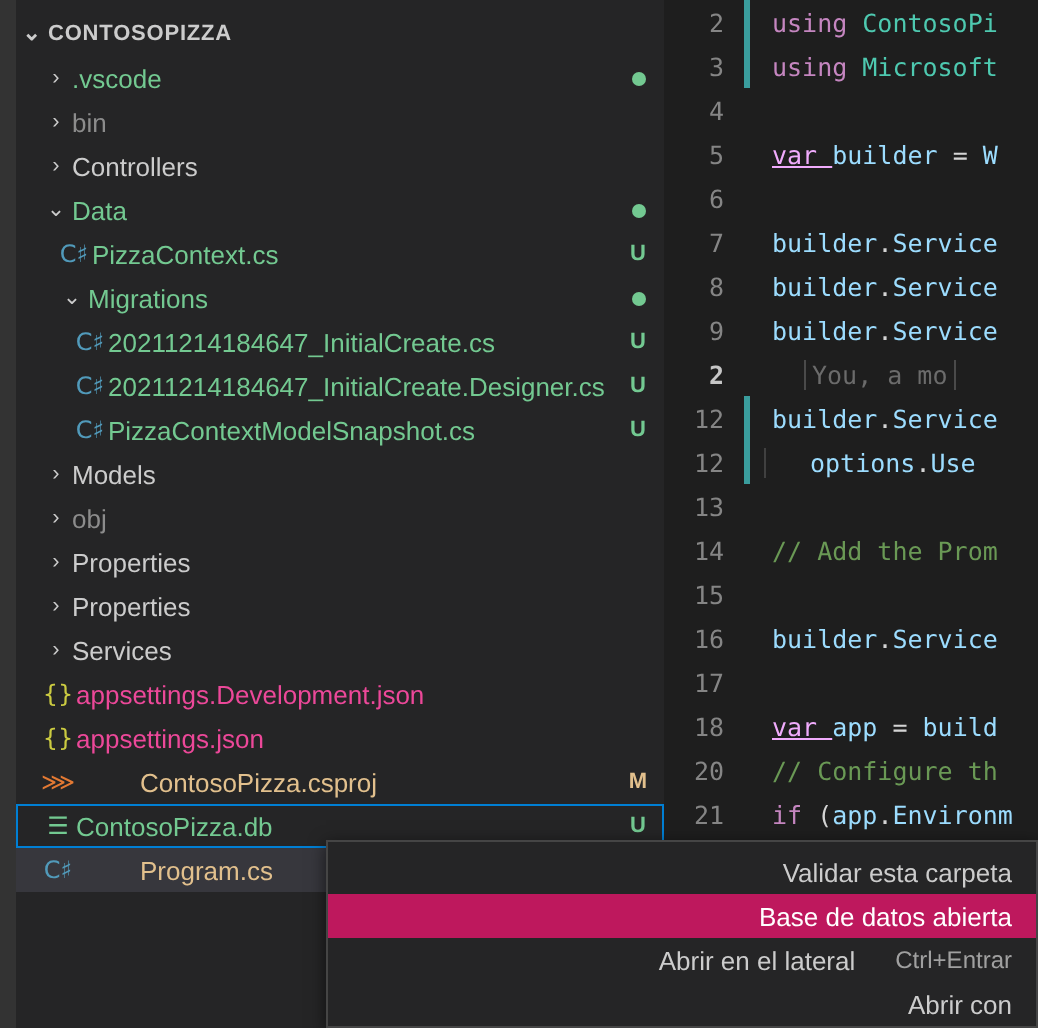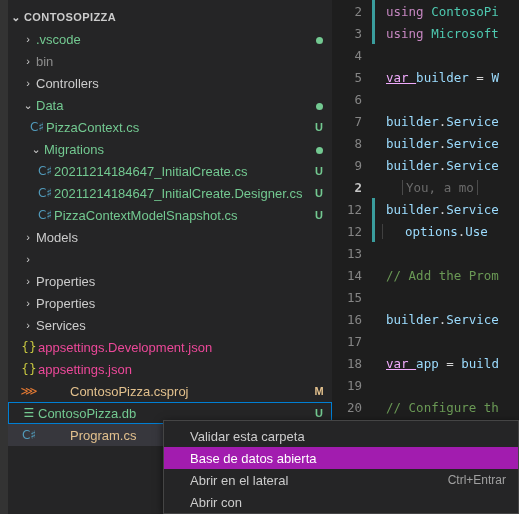--- a/index.html
+++ b/index.html
@@ -129,22 +129,22 @@
     overflow:hidden;
     height:94px;
     box-sizing:border-box;
   }
   .ctxitem{
     height:22px;display:flex;align-items:center;
     padding:0 12px 0 26px;
     font-size:13px;color:#cccccc;
     cursor:pointer;white-space:nowrap;
   }
-  .ctxitem.hl{background:#a21caf;color:#ffffff;}
-  .ctx-label{flex:1;}
+  .ctxitem.hl{background:#be185d;color:#ffffff;}
+  .ctx-label{flex:1;text-align:right;}
   .ctx-key{color:#a0a0a0;font-size:12px;padding-left:20px;}
 </style>
 </head>
 <body>
 
 <div id="app">
 
   <div class="activity-edge"></div>
 
   <div class="sidebar">
@@ -201,20 +201,21 @@
           <span class="label c-file-untracked">PizzaContextModelSnapshot.cs</span>
           <span class="deco c-deco-u">U</span>
         </div>
         <div class="row" style="padding-left: 12px;">
           <span class="twisty">›</span>
           <span class="label c-folder-default">Models</span>
           <span class="deco"></span>
         </div>
         <div class="row" style="padding-left: 12px;">
           <span class="twisty">›</span>
+          <span class="label c-folder-dim">obj</span>
           <span class="deco"></span>
         </div>
         <div class="row" style="padding-left: 12px;">
           <span class="twisty">›</span>
           <span class="label c-folder-default">Properties</span>
           <span class="deco"></span>
         </div>
         <div class="row" style="padding-left: 12px;">
           <span class="twisty">›</span>
           <span class="label c-folder-default">Properties</span>
@@ -265,21 +266,20 @@
         <div class="codeline"><span class="lnum">9</span><span class="cbar"></span><span class="ctext" style="padding-left: 6px;"><span class="t-ident">builder</span><span class="t-punct">.</span><span class="t-ident">Service</span></span></div>
         <div class="codeline"><span class="lnum active">2</span><span class="cbar"></span><span class="ctext" style="padding-left: 22px;"><span class="ghostbox">You, a mo</span></span></div>
         <div class="codeline"><span class="lnum">12</span><span class="cbar on"></span><span class="ctext" style="padding-left: 6px;"><span class="t-ident">builder</span><span class="t-punct">.</span><span class="t-ident">Service</span></span></div>
         <div class="codeline"><span class="lnum">12</span><span class="cbar on"></span><span class="ctext" style="padding-left: 22px; border-left: 1px solid rgb(64, 64, 64); margin-left: 2px;"><span class="t-ident">options</span><span class="t-punct">.</span><span class="t-ident">Use</span></span></div>
         <div class="codeline"><span class="lnum">13</span><span class="cbar"></span><span class="ctext" style="padding-left: 22px; border-left: 1px solid rgb(64, 64, 64); margin-left: 2px;"></span></div>
         <div class="codeline"><span class="lnum">14</span><span class="cbar"></span><span class="ctext" style="padding-left: 6px;"><span class="t-comment">// Add the Prom</span></span></div>
         <div class="codeline"><span class="lnum">15</span><span class="cbar"></span><span class="ctext" style="padding-left: 6px;"></span></div>
         <div class="codeline"><span class="lnum">16</span><span class="cbar"></span><span class="ctext" style="padding-left: 6px;"><span class="t-ident">builder</span><span class="t-punct">.</span><span class="t-ident">Service</span></span></div>
         <div class="codeline"><span class="lnum">17</span><span class="cbar"></span><span class="ctext" style="padding-left: 6px;"></span></div>
         <div class="codeline"><span class="lnum">18</span><span class="cbar"></span><span class="ctext" style="padding-left: 6px;"><span class="t-kw">var </span><span class="t-ident">app </span><span class="t-punct">= </span><span class="t-ident">build</span></span></div>
-        <div class="codeline"><span class="lnum">19</span><span class="cbar"></span><span class="ctext" style="padding-left: 6px;"></span></div>
         <div class="codeline"><span class="lnum">20</span><span class="cbar"></span><span class="ctext" style="padding-left: 6px;"><span class="t-comment">// Configure th</span></span></div>
         <div class="codeline"><span class="lnum">21</span><span class="cbar"></span><span class="ctext" style="padding-left: 6px;"><span class="t-kw2">if </span><span class="t-punct">(</span><span class="t-ident">app</span><span class="t-punct">.</span><span class="t-ident">Environm</span></span></div>
         <div class="codeline"><span class="lnum">22</span><span class="cbar"></span><span class="ctext" style="padding-left: 6px;"><span class="t-punct">{</span></span></div>
         <div class="codeline"><span class="lnum">23</span><span class="cbar"></span><span class="ctext" style="padding-left: 22px; border-left: 1px solid rgb(64, 64, 64); margin-left: 2px;"><span class="t-ident">app</span><span class="t-punct">.</span><span class="t-ident">UseSwagg</span></span></div>
         <div class="codeline"><span class="lnum"></span><span class="cbar"></span><span class="ctext" style="padding-left: 38px; border-left: 1px solid rgb(64, 64, 64); margin-left: 2px;"><span class="t-ident">Swagg</span></span></div>
         <div class="codeline"><span class="lnum"></span><span class="cbar"></span><span class="ctext" style="padding-left: 6px;"></span></div>
       </div>
   </div>
 
   <div class="ctxmenu">

